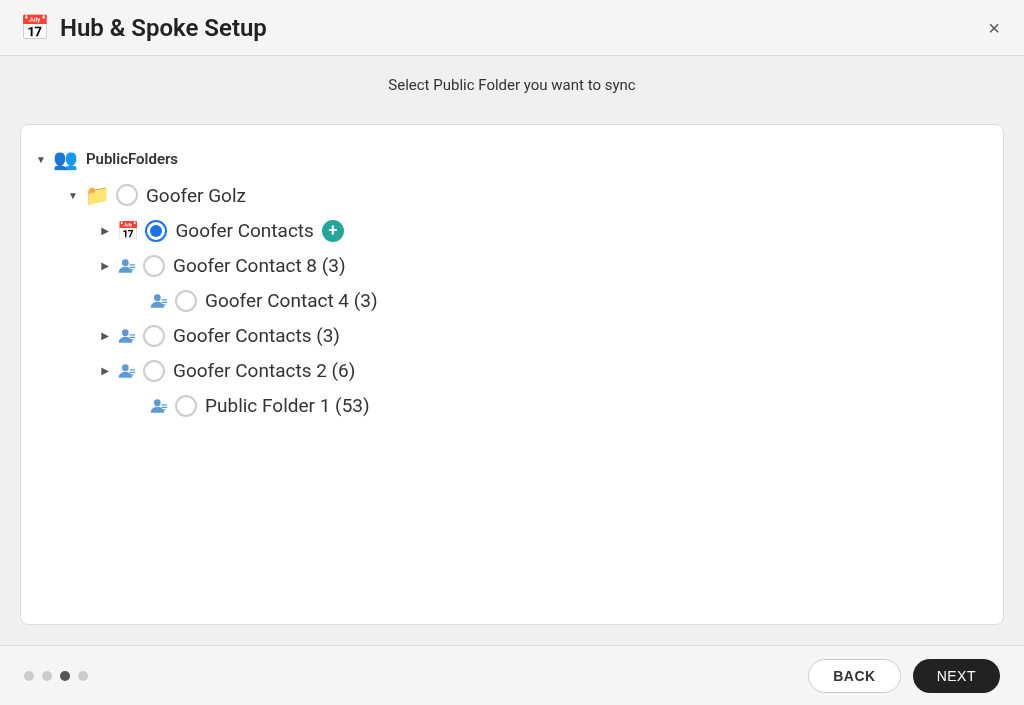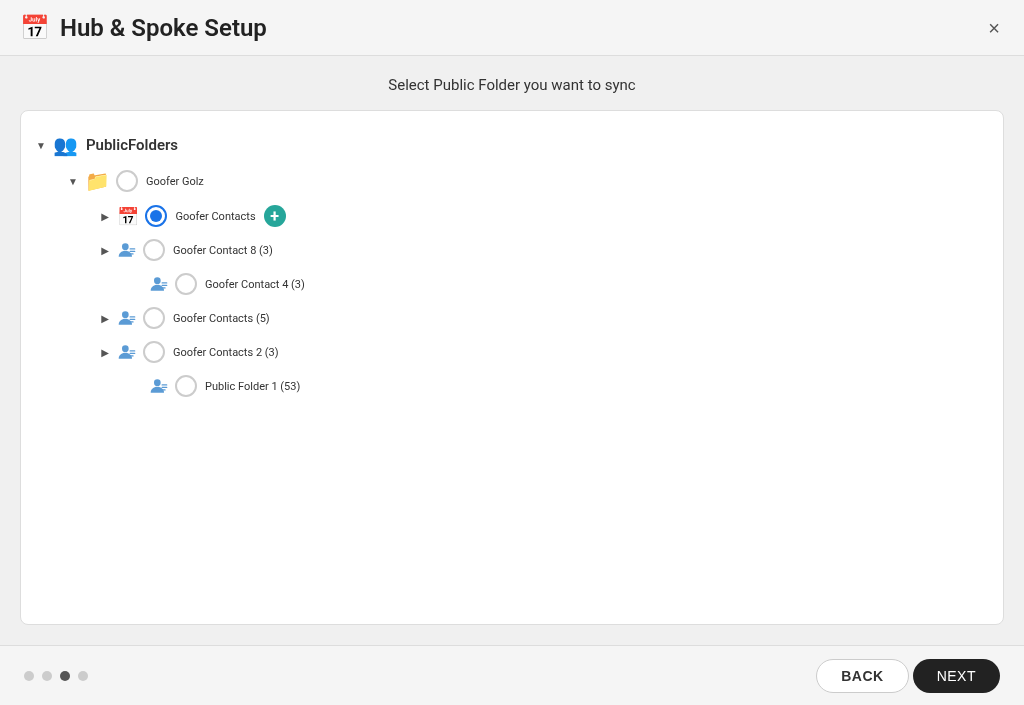--- a/index.html
+++ b/index.html
@@ -48,20 +48,21 @@
 
     
     .main {
       flex: 1;
       background: #f0f0f0;
       display: flex;
       flex-direction: column;
       align-items: center;
       padding: 20px;
       overflow: hidden;
+      gap: 14px;
     }
 
     .subtitle {
       font-size: 15px;
       color: #333;
       margin-bottom: 16px;
       font-weight: 400;
     }
 
     
@@ -138,21 +139,21 @@
     }
     .radio-btn.selected::after {
       content: '';
       width: 12px;
       height: 12px;
       border-radius: 50%;
       background: #1a73e8;
     }
 
     .row-label {
-      font-size: 11px;
+      font-size: 19px;
       color: #333;
     }
     .row-label.bold { font-weight: 600; font-size: 15px; text-align: right; }
 
     
     .plus-badge {
       width: 22px;
       height: 22px;
       border-radius: 50%;
       background: #26a69a;
@@ -192,21 +193,21 @@
     .dot {
       width: 10px;
       height: 10px;
       border-radius: 50%;
       background: #ccc;
     }
     .dot.active { background: #555; }
 
     .footer-buttons {
       display: flex;
-      gap: 4px;
+      gap: 12px;
     }
     .btn-back {
       background: #fff;
       border: 1px solid #ccc;
       border-radius: 20px;
       padding: 8px 24px;
       font-size: 14px;
       font-weight: 600;
       color: #333;
       cursor: pointer;
@@ -297,34 +298,34 @@
     <div class="tree-row indent-2">
       <span class="chevron">▶</span>
       <svg class="contact-svg" viewBox="0 0 24 24" fill="none">
         <circle cx="10" cy="8" r="4" fill="#5b9bd5"></circle>
         <path d="M2 20c0-4 3.6-7 8-7s8 3 8 7" fill="#5b9bd5"></path>
         <rect x="15" y="10" width="7" height="1.5" rx="0.75" fill="#5b9bd5"></rect>
         <rect x="15" y="13" width="7" height="1.5" rx="0.75" fill="#5b9bd5"></rect>
         <rect x="15" y="16" width="5" height="1.5" rx="0.75" fill="#5b9bd5"></rect>
       </svg>
       <span class="radio-btn"></span>
-      <span class="row-label">Goofer Contacts (5)</span>
+      <span class="row-label">Goofer Contacts (3)</span>
     </div>
 
     <div class="tree-row indent-2">
       <span class="chevron">▶</span>
       <svg class="contact-svg" viewBox="0 0 24 24" fill="none">
         <circle cx="10" cy="8" r="4" fill="#5b9bd5"></circle>
         <path d="M2 20c0-4 3.6-7 8-7s8 3 8 7" fill="#5b9bd5"></path>
         <rect x="15" y="10" width="7" height="1.5" rx="0.75" fill="#5b9bd5"></rect>
         <rect x="15" y="13" width="7" height="1.5" rx="0.75" fill="#5b9bd5"></rect>
         <rect x="15" y="16" width="5" height="1.5" rx="0.75" fill="#5b9bd5"></rect>
       </svg>
       <span class="radio-btn"></span>
-      <span class="row-label">Goofer Contacts 2 (3)</span>
+      <span class="row-label">Goofer Contacts 2 (6)</span>
     </div>
 
     <div class="tree-row indent-3">
       <span class="chevron-placeholder"></span>
       <svg class="contact-svg" viewBox="0 0 24 24" fill="none">
         <circle cx="10" cy="8" r="4" fill="#5b9bd5"></circle>
         <path d="M2 20c0-4 3.6-7 8-7s8 3 8 7" fill="#5b9bd5"></path>
         <rect x="15" y="10" width="7" height="1.5" rx="0.75" fill="#5b9bd5"></rect>
         <rect x="15" y="13" width="7" height="1.5" rx="0.75" fill="#5b9bd5"></rect>
         <rect x="15" y="16" width="5" height="1.5" rx="0.75" fill="#5b9bd5"></rect>

